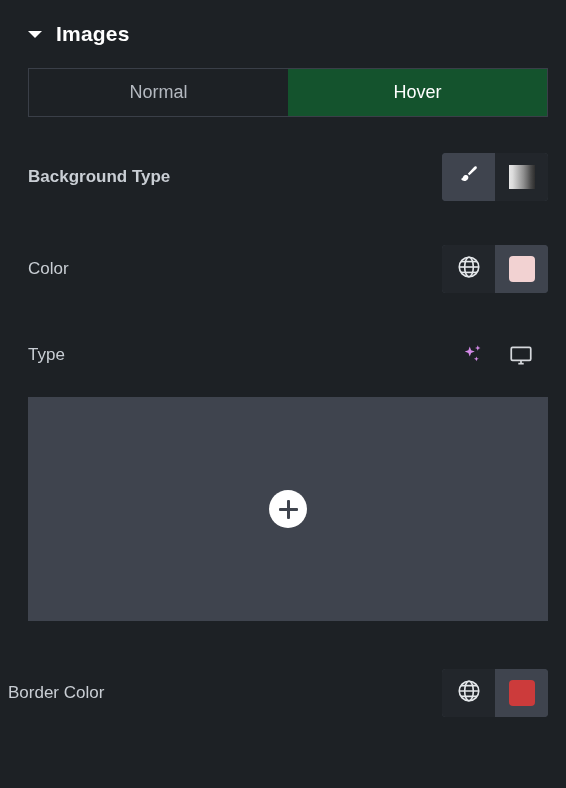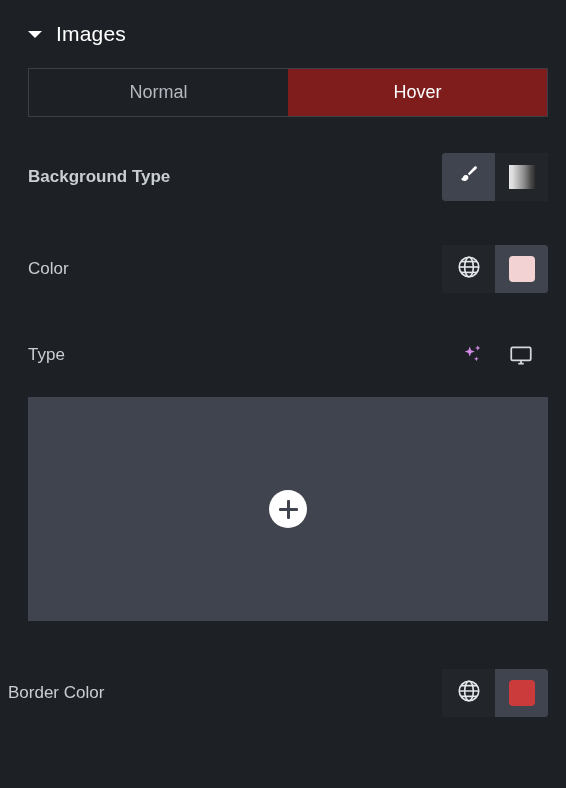--- a/index.html
+++ b/index.html
@@ -35,21 +35,21 @@
   .caret {
     width: 0; height: 0;
     border-left: 7px solid transparent;
     border-right: 7px solid transparent;
     border-top: 7px solid #ffffff;
     margin-right: 14px;
     flex: 0 0 auto;
   }
   .section-title {
     font-size: 21px;
-    font-weight: normal;
+    font-weight: bold;
     color: #ffffff;
     letter-spacing: .2px;
   }
 
   
   .tabs-wrap {
     padding: 0 18px 0 28px;
   }
   .tabs {
     display: flex;
@@ -67,21 +67,21 @@
     justify-content: center;
     font-size: 18px;
     cursor: pointer;
     user-select: none;
   }
   .tab.inactive {
     background: #1d2125;
     color: #b4b9c0;
   }
   .tab.active {
-    background: #7f1d1d;
+    background: #14532d;
     color: #ffffff;
   }
 
   
   .row {
     display: flex;
     align-items: center;
     justify-content: space-between;
     padding: 0 18px 0 28px;
     box-sizing: border-box;

